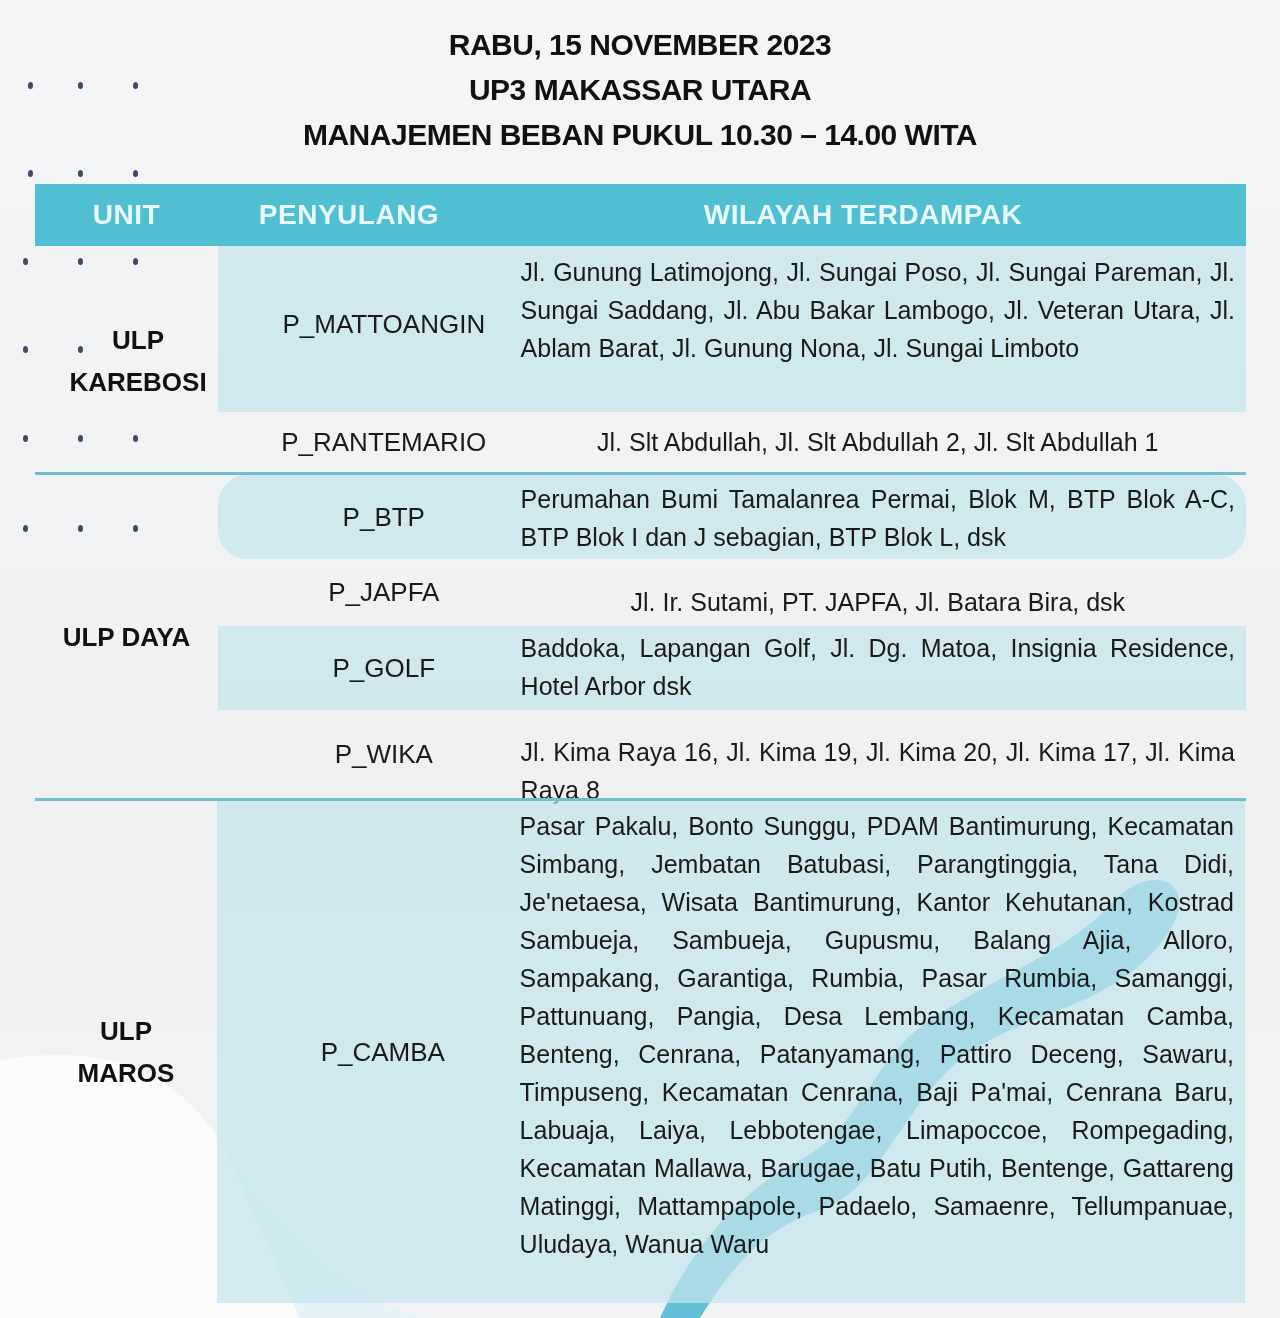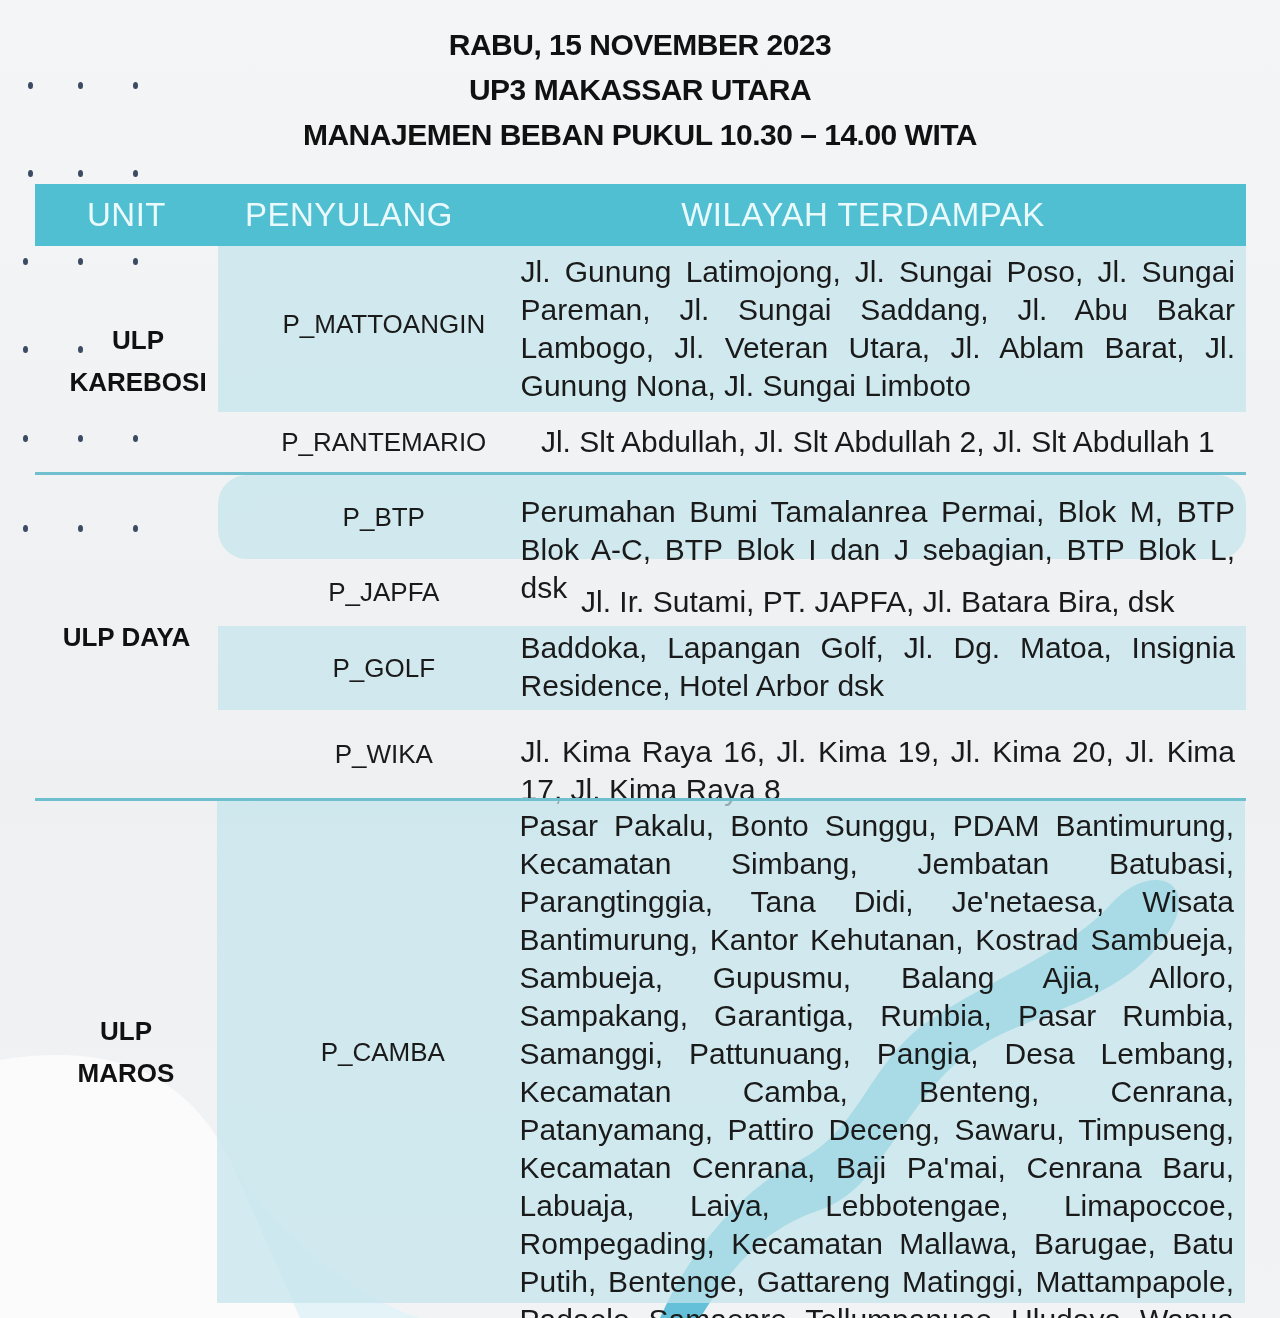--- a/index.html
+++ b/index.html
@@ -26,42 +26,42 @@
     font-weight: bold; font-size: 30px; line-height: 45px; letter-spacing: -0.5px;
     color: #111;
   }
   .tbl {
     position: absolute; left: 35px; top: 184px; width: 1211px; z-index: 2;
   }
   .thead {
     display: flex; height: 62px; background: #4fbfd1; align-items: center;
   }
   .th {
-    color: #eaf9fc; font-weight: normal; font-size: 33px; text-align: center;
+    color: #eaf9fc; font-weight: bold; font-size: 28px; text-align: center;
     letter-spacing: 0.5px;
   }
   .c-unit { width: 183px; }
   .c-pen { width: 262px; }
   .c-area { width: 766px; }
   .group { display: flex; position: relative; }
   .group.bordered { border-top: 3px solid #6fbfcf; }
   .unit-cell {
     width: 183px; display: flex; align-items: center; justify-content: center;
     text-align: center; font-weight: bold; font-size: 26px; line-height: 42px;
     color: #111;
   }
   .rows { width: 1028px; }
   .row { display: flex; }
   .row.shade { background: rgba(196, 228, 236, 0.72); }
   .pen-cell {
     width: 262px; display: flex; align-items: center; justify-content: center;
     font-size: 26px; color: #1a1a1a; margin-left: 40px;
   }
   .area-cell {
-    width: 744px; padding: 6px 11px 6px 11px; font-size: 30px; line-height: 38px;
+    width: 744px; padding: 6px 11px 6px 11px; font-size: 25px; line-height: 38px;
     text-align: justify; color: #1a1a1a;
   }
   .area-cell.left { text-align: center; }
 </style>
 </head>
 <body>
 
 <svg class="wave" viewBox="0 0 1280 1318" xmlns="http://www.w3.org/2000/svg">
   <path d="M0,1060 C120,1040 190,1080 230,1160 C270,1240 300,1318 300,1318 L0,1318 Z" fill="#fbfbfb"></path>
   <path d="M230,1160 C270,1230 360,1300 420,1318 L300,1318 Z" fill="#e4f3f7"></path>
@@ -113,21 +113,21 @@
         <div class="area-cell left" style="padding-top:11px;">Jl. Slt Abdullah, Jl. Slt Abdullah 2, Jl. Slt Abdullah 1</div>
       </div>
     </div>
   </div>
 
   <div class="group bordered">
     <div class="unit-cell">ULP DAYA</div>
     <div class="rows">
       <div class="row shade" style="height:84px;border-radius:29px;">
         <div class="pen-cell">P_BTP</div>
-        <div class="area-cell" style="padding-top:18px;">Perumahan Bumi Tamalanrea Permai,  Blok M, BTP Blok A-C, BTP Blok I dan J sebagian, BTP Blok L, dsk</div>
+        <div class="area-cell" style="padding-top:5px;">Perumahan Bumi Tamalanrea Permai,  Blok M, BTP Blok A-C, BTP Blok I dan J sebagian, BTP Blok L, dsk</div>
       </div>
       <div class="row" style="height:67px;">
         <div class="pen-cell">P_JAPFA</div>
         <div class="area-cell left" style="padding-top:24px;">Jl. Ir. Sutami, PT. JAPFA, Jl. Batara Bira, dsk</div>
       </div>
       <div class="row shade" style="height:84px;">
         <div class="pen-cell">P_GOLF</div>
         <div class="area-cell" style="padding-top:3px;">Baddoka, Lapangan Golf, Jl. Dg. Matoa, Insignia Residence, Hotel Arbor dsk</div>
       </div>
       <div class="row" style="height:88px;">

